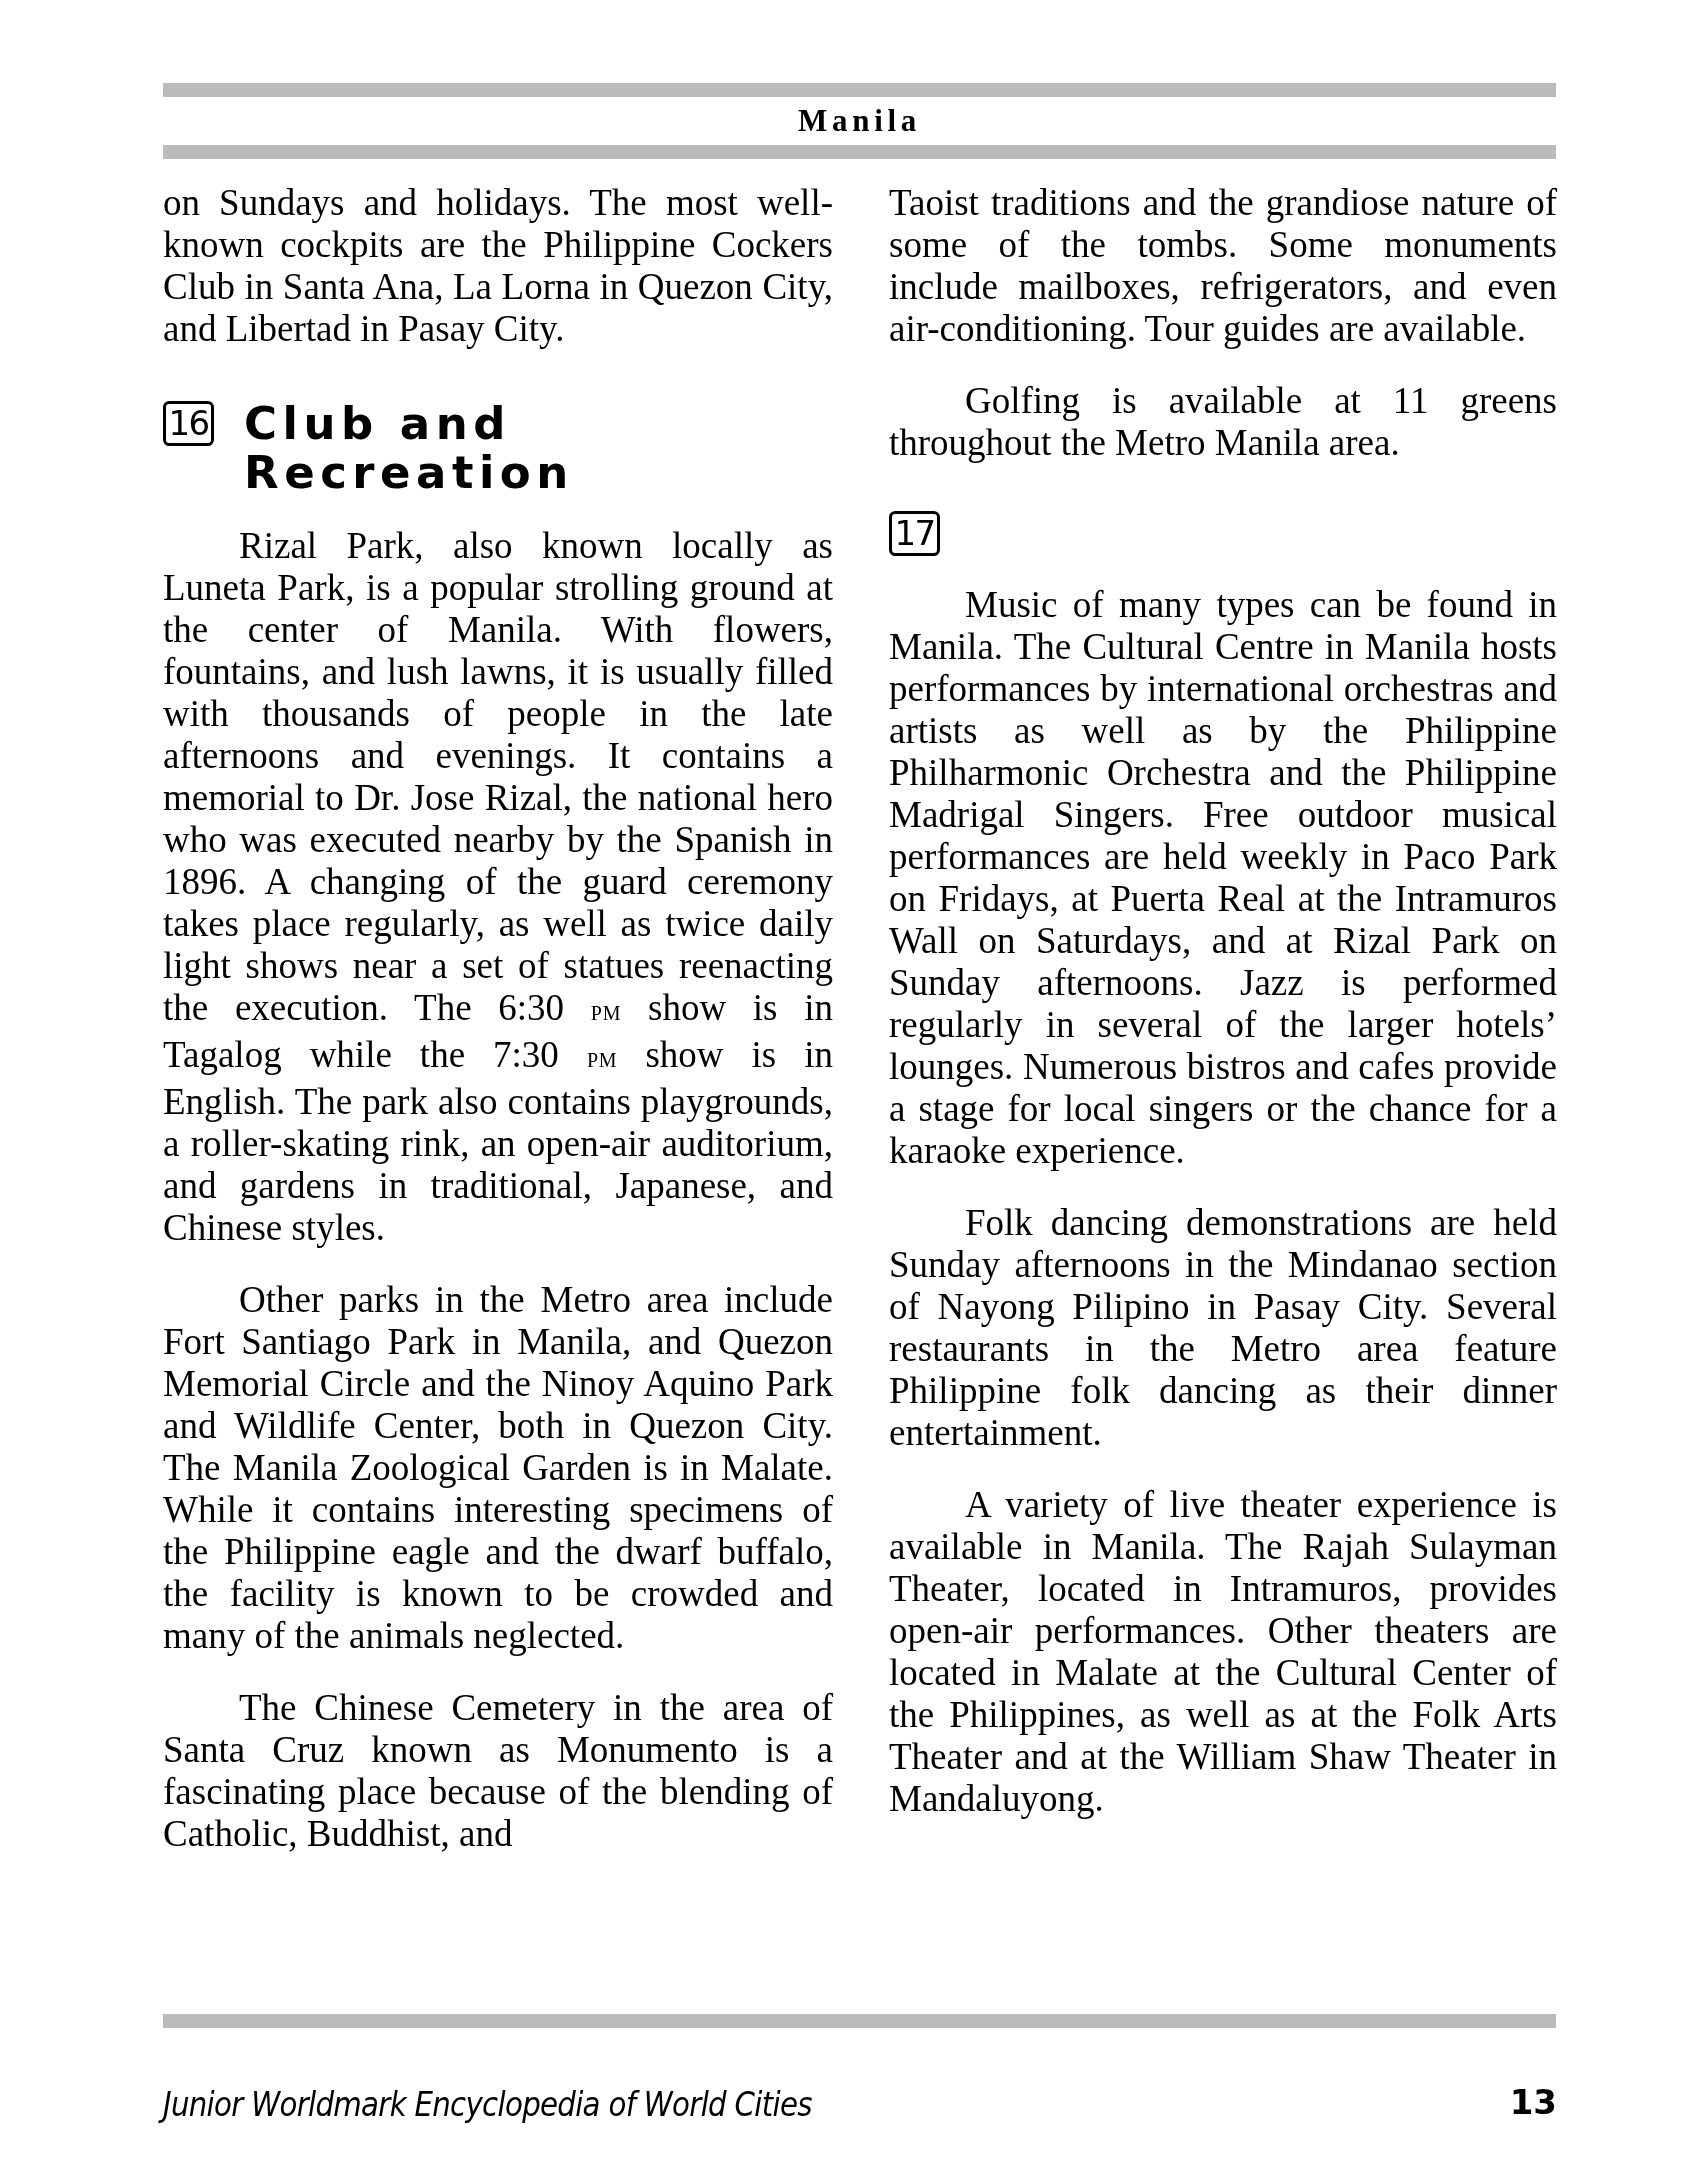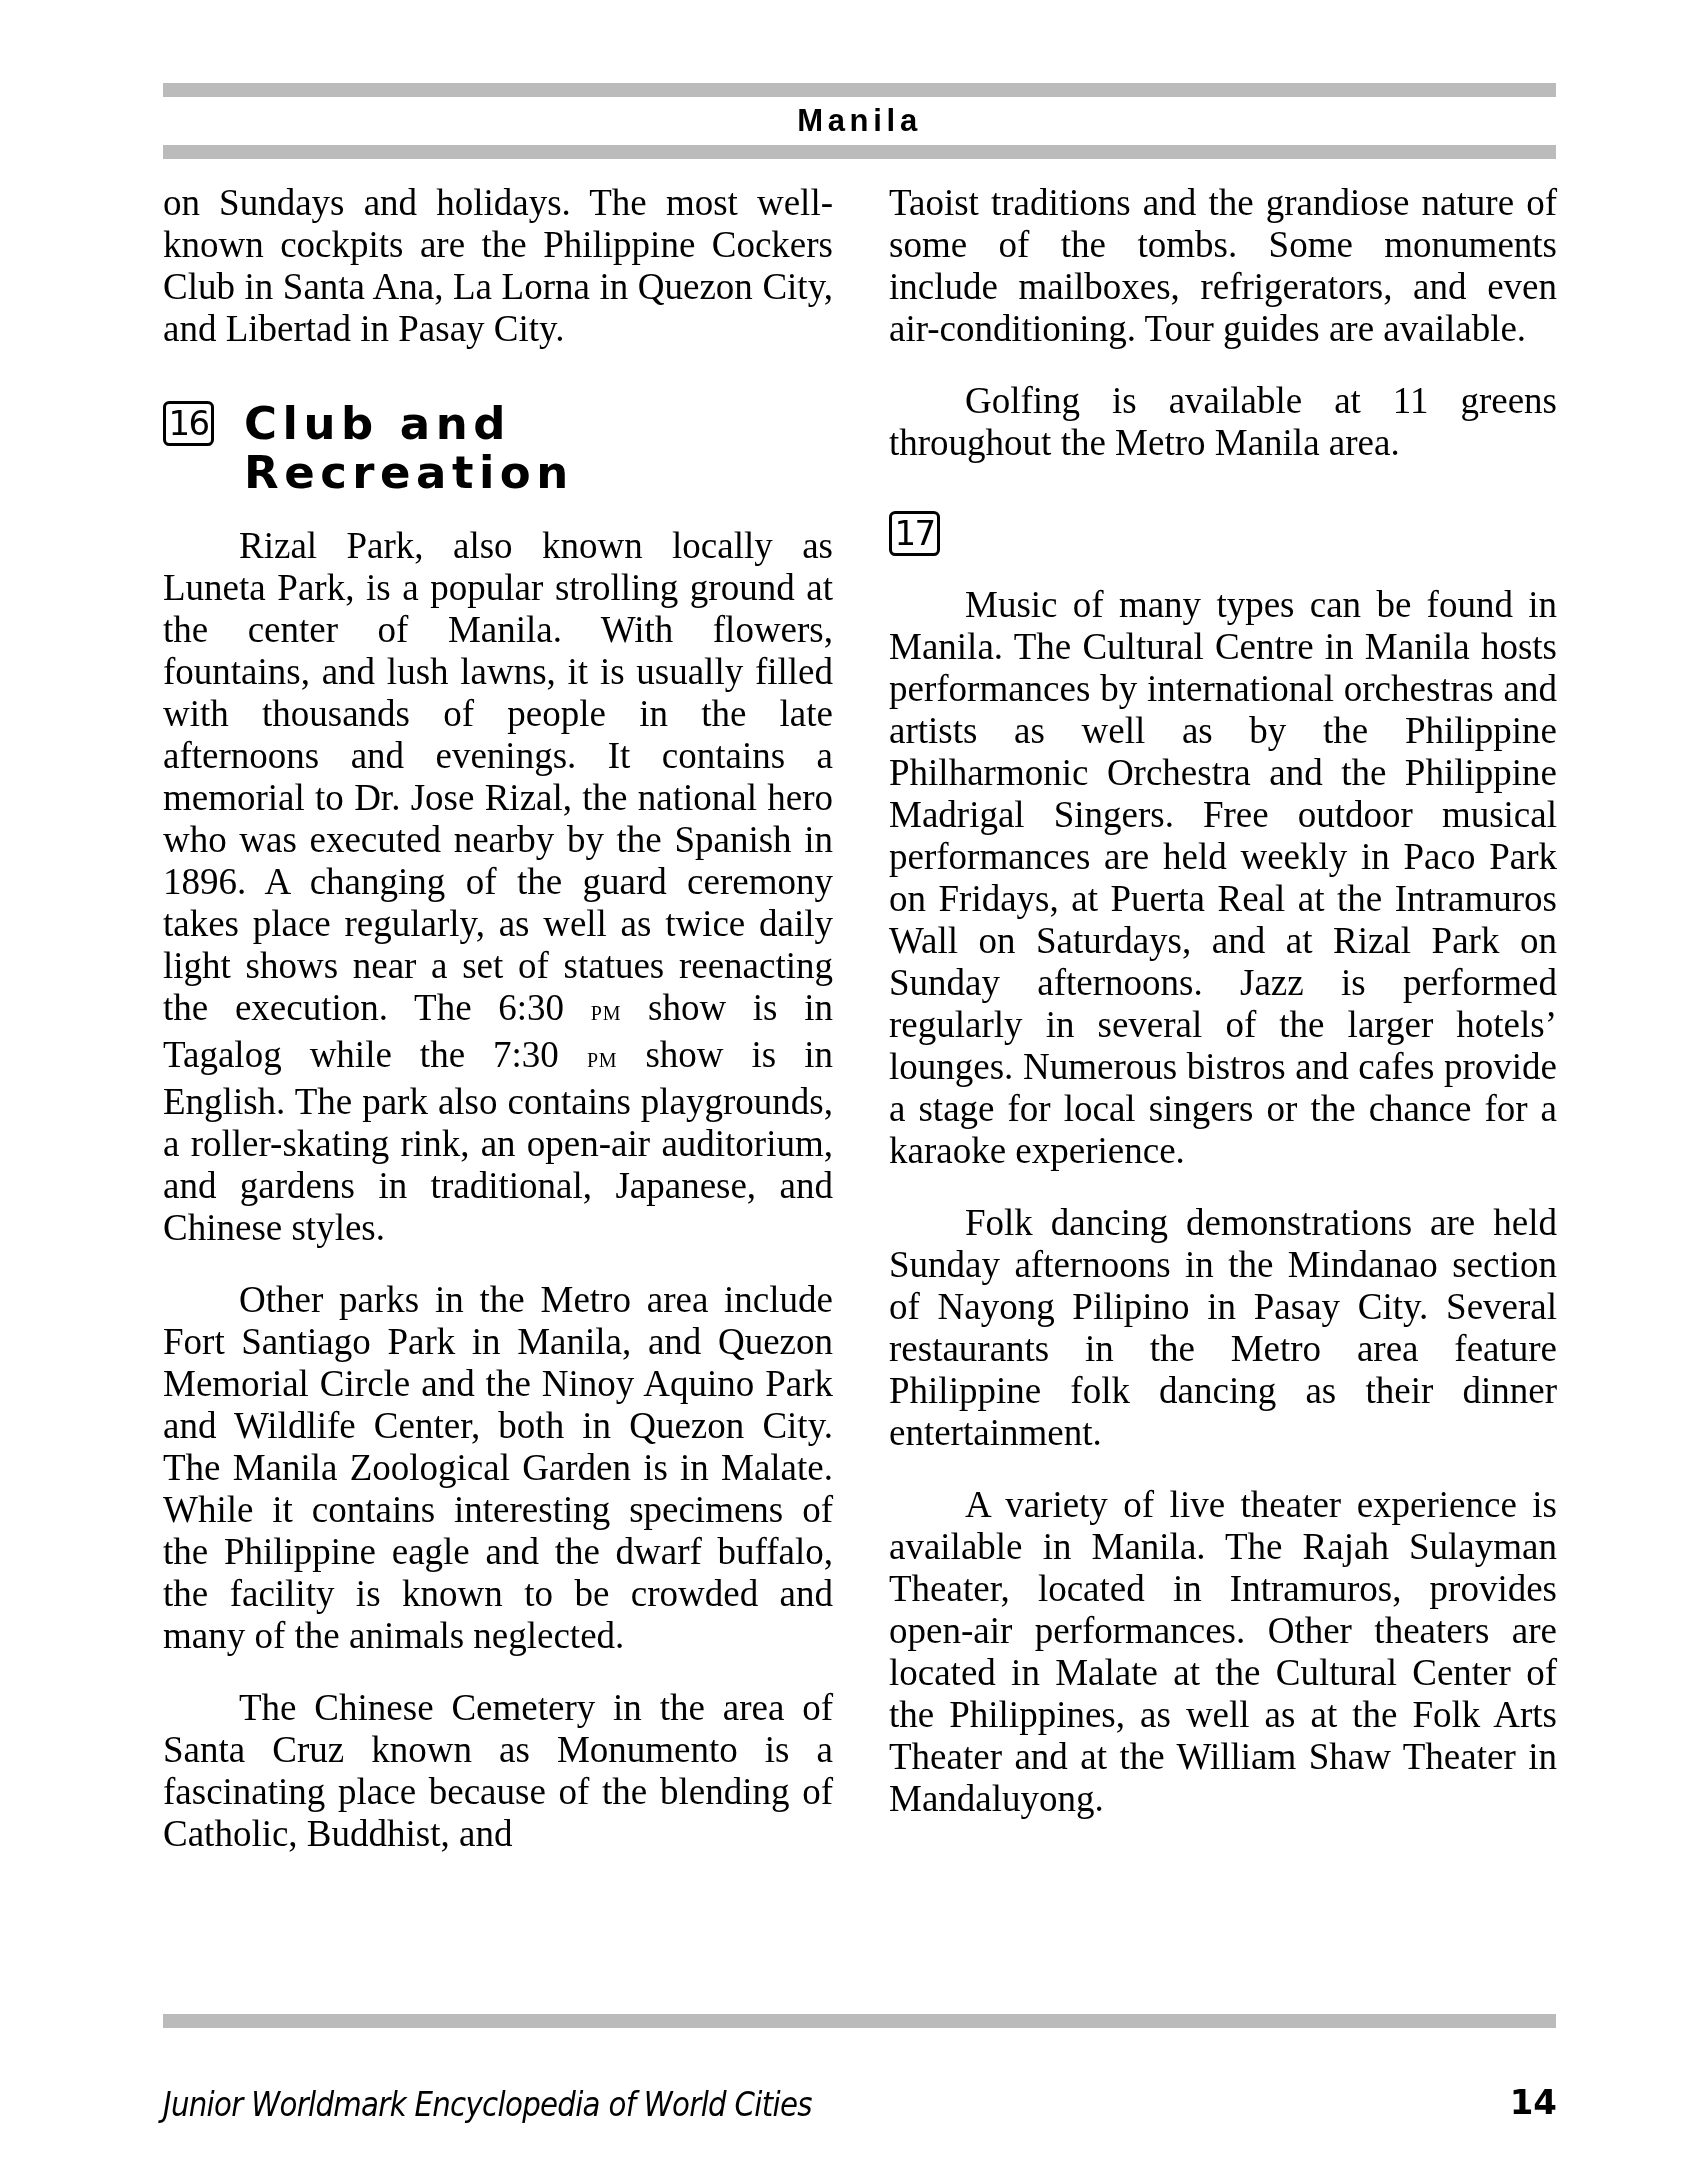--- a/index.html
+++ b/index.html
@@ -1,20 +1,20 @@
 <!DOCTYPE html>
 <html style="font-size:12.5px"><head>
 <meta charset="utf-8">
 <style>
   html, body { margin: 0; padding: 0; background: #ffffff; }
   body { width: 1703px; height: 2172px; position: relative; overflow: hidden; color: #000; }
   .bar { position: absolute; left: 163px; width: 1393px; height: 14px; background: #bbbbbb; }
   .running-head {
     position: absolute; left: 163px; width: 1393px; top: 98px; height: 45px;
-    text-align: center; font-family: Liberation Sans, sans-serif; font-weight: bold;
+    text-align: center; font-family: Liberation Serif, serif; font-weight: bold;
     font-size: 31px; letter-spacing: 4.7px; line-height: 45px;
   }
   .col { position: absolute; font-family: "Liberation Serif", "DejaVu Serif", serif; font-size: 37px; line-height: 42px; }
   .col-left { left: 163px; width: 670px; top: 182px; }
   .col-right { left: 889px; width: 668px; top: 182px; }
   .col p { margin: 0 0 30px 0; text-align: justify; hyphens: manual; }
   .col p.indent { text-indent: 76px; }
   .col p.cont { text-indent: 0; }
   .sc { font-size: 20px; letter-spacing: 0.8px; }
   .section-head {
@@ -70,14 +70,14 @@
     <span class="badge">17</span>
   </div>
 
   <p class="indent">Music of many types can be found in Manila. The Cultural Centre in Manila hosts performances by interna­tional orchestras and artists as well as by the Philippine Philharmonic Orches­tra and the Philippine Madrigal Singers. Free outdoor musical performances are held weekly in Paco Park on Fridays, at Puerta Real at the Intramuros Wall on Saturdays, and at Rizal Park on Sunday afternoons. Jazz is performed regularly in several of the larger hotels’ lounges. Numerous bistros and cafes provide a stage for local singers or the chance for a karaoke experience.</p>
   <p class="indent">Folk dancing demonstrations are held Sunday afternoons in the Mind­anao section of Nayong Pilipino in Pasay City. Several restaurants in the Metro area feature Philippine folk danc­ing as their dinner entertainment.</p>
   <p class="indent">A variety of live theater experience is available in Manila. The Rajah Sulay­man Theater, located in Intramuros, provides open-air performances. Other theaters are located in Malate at the Cultural Center of the Philippines, as well as at the Folk Arts Theater and at the William Shaw Theater in Mandaluy­ong.</p>
 </div>
 
 <div class="bar" style="top:2014px;"></div>
 <div class="footer-text">Junior Worldmark Encyclopedia of World Cities</div>
-<div class="page-number">14</div>
+<div class="page-number">13</div>
 
 
 </body></html>

